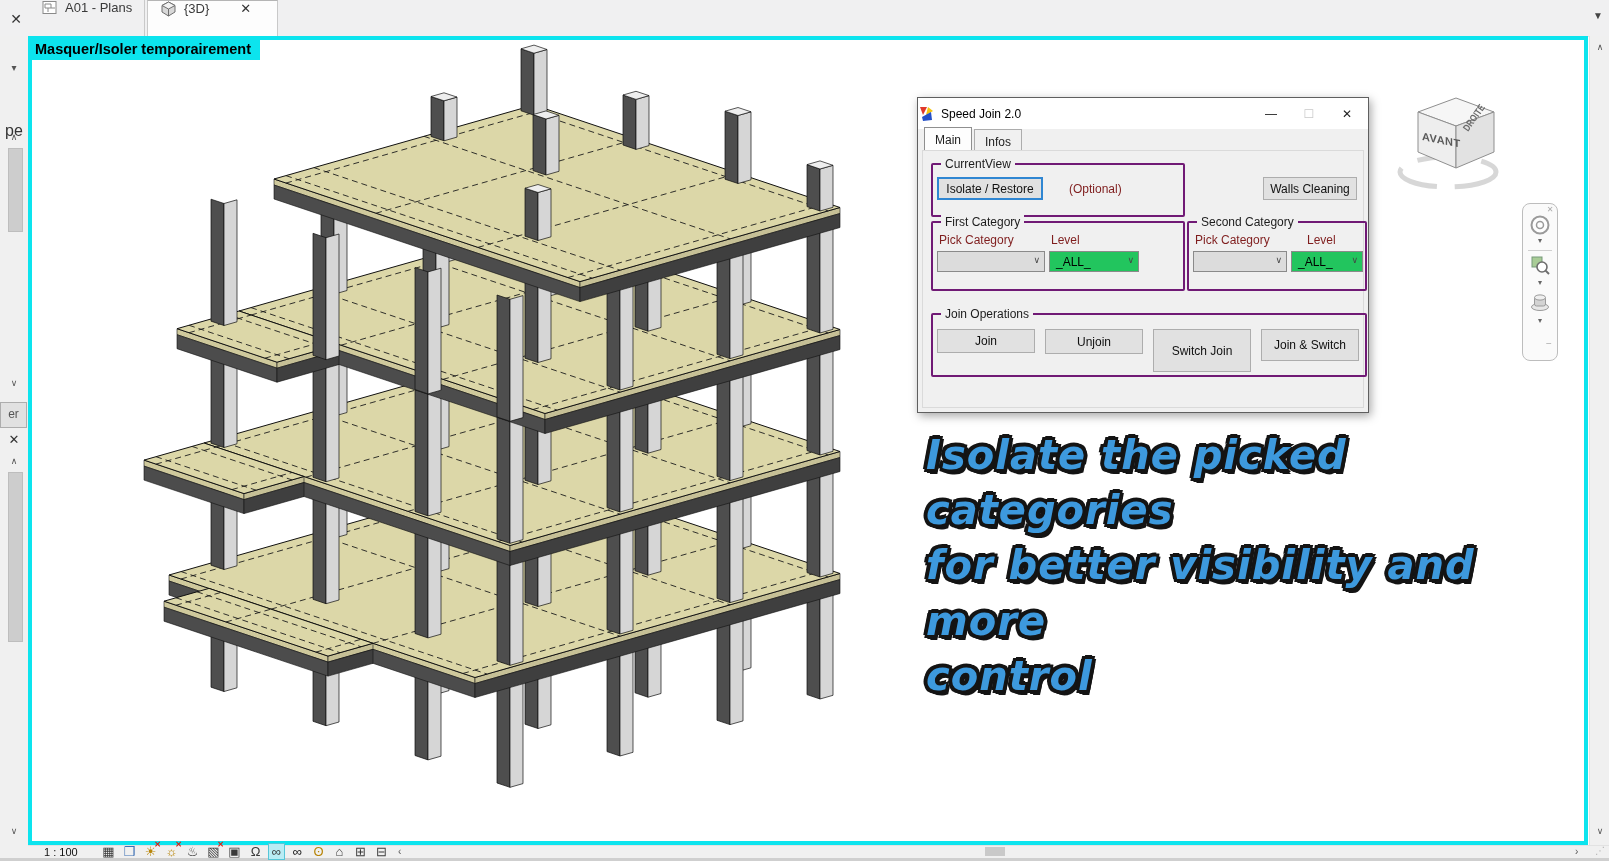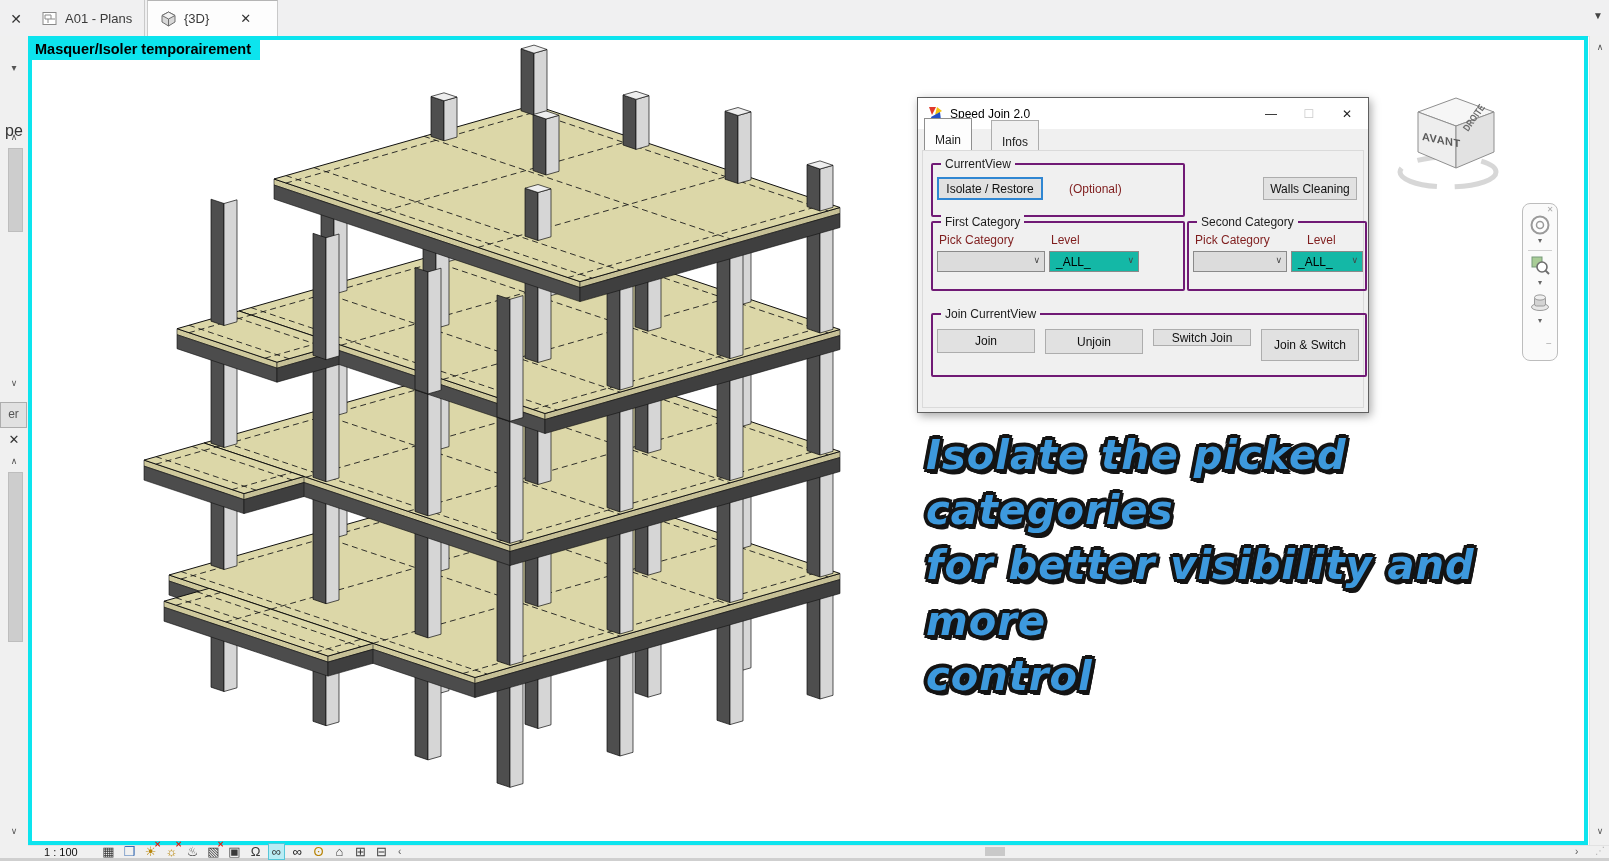--- a/index.html
+++ b/index.html
@@ -3,52 +3,52 @@
 <meta charset="utf-8">
 <style>
   html,body{margin:0;padding:0}
   body{width:1609px;height:861px;position:relative;overflow:hidden;background:#fff;
        font-family:"Liberation Sans",sans-serif;color:#222}
   .abs{position:absolute}
 
   
   .tabbar{left:0;top:0;width:1609px;height:36px;background:#f0f0f1;border-bottom:1px solid #e3e3e3;}
   .tb-close{left:6px;top:9px;width:20px;height:20px;font-size:14px;color:#333;text-align:center;line-height:20px;cursor:default}
-  .vtab{top:0;height:36px;display:flex;align-items:center;gap:7px;padding:0 12px;font-size:13px;color:#3a3a3a;border-right:1px solid #c9c9c9;box-sizing:border-box}
+  .vtab{top:0;height:36px;display:flex;align-items:flex-start;gap:7px;padding:0 12px;font-size:13px;color:#3a3a3a;border-right:1px solid #c9c9c9;box-sizing:border-box}
   .vtab.active{background:#fdfdfd;border-top:1px solid #b5b5b5;border-left:1px solid #c9c9c9}
   .tb-list{left:1589px;top:10px;width:18px;height:16px;font-size:10px;color:#444;text-align:center}
 
   
   .leftstrip{left:0;top:36px;width:28px;height:825px;background:#f0f0f0;border-right:1px solid #e0e0e0}
   .ls-item{position:absolute;left:0;width:28px;text-align:center;font-size:11px;color:#555}
   .ls-thumb{position:absolute;left:8px;width:13px;background:#cdcdcd;border:1px solid #bdbdbd}
   .ls-btn{position:absolute;left:0;width:25px;height:24px;background:#e1e1e1;border:1px solid #adadad;font-size:12px;color:#555;line-height:22px;text-align:center}
 
   
   .viewport{left:28px;top:36px;width:1560px;height:809px;background:#fff;border:4px solid #0ce4ee;box-sizing:border-box}
   .modechip{left:30px;top:39px;background:#0ce4ee;color:#000;font-weight:bold;font-size:14.5px;padding:2px 9px 3px 5px}
 
   
   .dialog{left:917px;top:97px;width:452px;height:316px;background:#f0f0f0;border:1px solid #5f5f5f;
           box-shadow:2px 3px 9px rgba(0,0,0,.35);box-sizing:border-box}
-  .dlg-title{position:absolute;left:0;top:0;right:0;height:31px;background:#fff;display:flex;align-items:center;padding-left:9px;gap:7px}
+  .dlg-title{position:absolute;left:0;top:0;right:0;height:31px;background:#fff;display:flex;align-items:center;gap:7px}
   .dlg-title span.t{font-size:12px;color:#000}
   .wbtns{position:absolute;right:2px;top:0;height:31px;display:flex}
   .wbtn{width:38px;height:31px;display:flex;align-items:center;justify-content:center;font-size:12px;color:#222}
   .wbtn.dis{color:#c9c9c9}
   .dlg-tabs{position:absolute;left:6px;top:31px;display:flex;align-items:flex-end;height:22px}
-  .dtab{font-size:12px;padding:14px 10px 2px;border:1px solid #acacac;border-bottom:none;background:#f0f0f0;color:#222;margin-right:19px}
+  .dtab{font-size:12px;padding:5px 10px 2px;border:1px solid #acacac;border-bottom:none;background:#f0f0f0;color:#222;margin-right:2px}
   .dtab.on{background:#fdfdfd;padding-bottom:4px;border-color:#8f8f8f}
   .dlg-body{position:absolute;left:4px;top:52px;right:4px;bottom:4px;background:#f0f0f0;border:1px solid #dadada}
   .grp{position:absolute;border:2px solid #701a75;border-radius:2px}
   .grp>b{position:absolute;top:-8px;left:8px;background:#f0f0f0;padding:0 4px;font-weight:normal;font-size:12px;color:#1c1c1c;white-space:nowrap}
   .btn{position:absolute;background:#e1e1e1;border:1px solid #adadad;font-size:12px;color:#101010;display:flex;align-items:center;justify-content:center;box-sizing:border-box}
   .btn.focus{border:2px solid #2f86d2}
   .lbl{position:absolute;font-size:12px;color:#7f1d1d;white-space:nowrap}
-  .cmb{position:absolute;height:21px;border:1px solid #8a8a8a;background:#14b8a6;font-size:12px;color:#000;box-sizing:border-box;display:flex;align-items:center;padding-left:6px}
+  .cmb{position:absolute;height:21px;border:1px solid #8a8a8a;background:#22c55e;font-size:12px;color:#000;box-sizing:border-box;display:flex;align-items:center;padding-left:6px}
   .cmb.gray{background:#dcdcdc}
   .cmb .chev{position:absolute;right:4px;top:3px;font-size:9px;color:#444}
 
   
   .caption{left:926px;top:428px;width:600px;font-family:"DejaVu Sans",sans-serif;font-style:italic;font-weight:bold;
            font-size:40px;line-height:1.38;letter-spacing:1px;color:#3d99dd;
            text-shadow:-3px -3px 0 #141414,3px -3px 0 #141414,-3px 3px 0 #141414,3px 3px 0 #141414,
                        -4px 0 0 #141414,4px 0 0 #141414,0 -4px 0 #141414,0 4px 0 #141414,3px 5px 0 #141414}
 
   
@@ -425,25 +425,25 @@
     <div class="cmb gray" style="left:270px;top:100px;width:94px">
       <span></span>
       <span class="chev">∨</span>
     </div>
     <div class="cmb" style="left:368px;top:100px;width:72px">
       <span>_ALL_</span>
       <span class="chev">∨</span>
     </div>
 
     <div class="grp" style="left:8px;top:162px;width:432px;height:60px">
-      <b>Join CurrentView</b>
+      <b>Join Operations</b>
     </div>
     <div class="btn" style="left:14px;top:178px;width:98px;height:24px">Join</div>
     <div class="btn" style="left:122px;top:178px;width:98px;height:25px">Unjoin</div>
-    <div class="btn" style="left:230px;top:178px;width:98px;height:17px">Switch Join</div>
+    <div class="btn" style="left:230px;top:178px;width:98px;height:43px">Switch Join</div>
     <div class="btn" style="left:338px;top:178px;width:98px;height:32px">Join &amp; Switch</div>
   </div>
 </div>
 
 <div class="abs caption">
   <div>Isolate the picked categories</div>
   <div>for better visibility and more</div>
   <div>control</div>
 </div>
 

